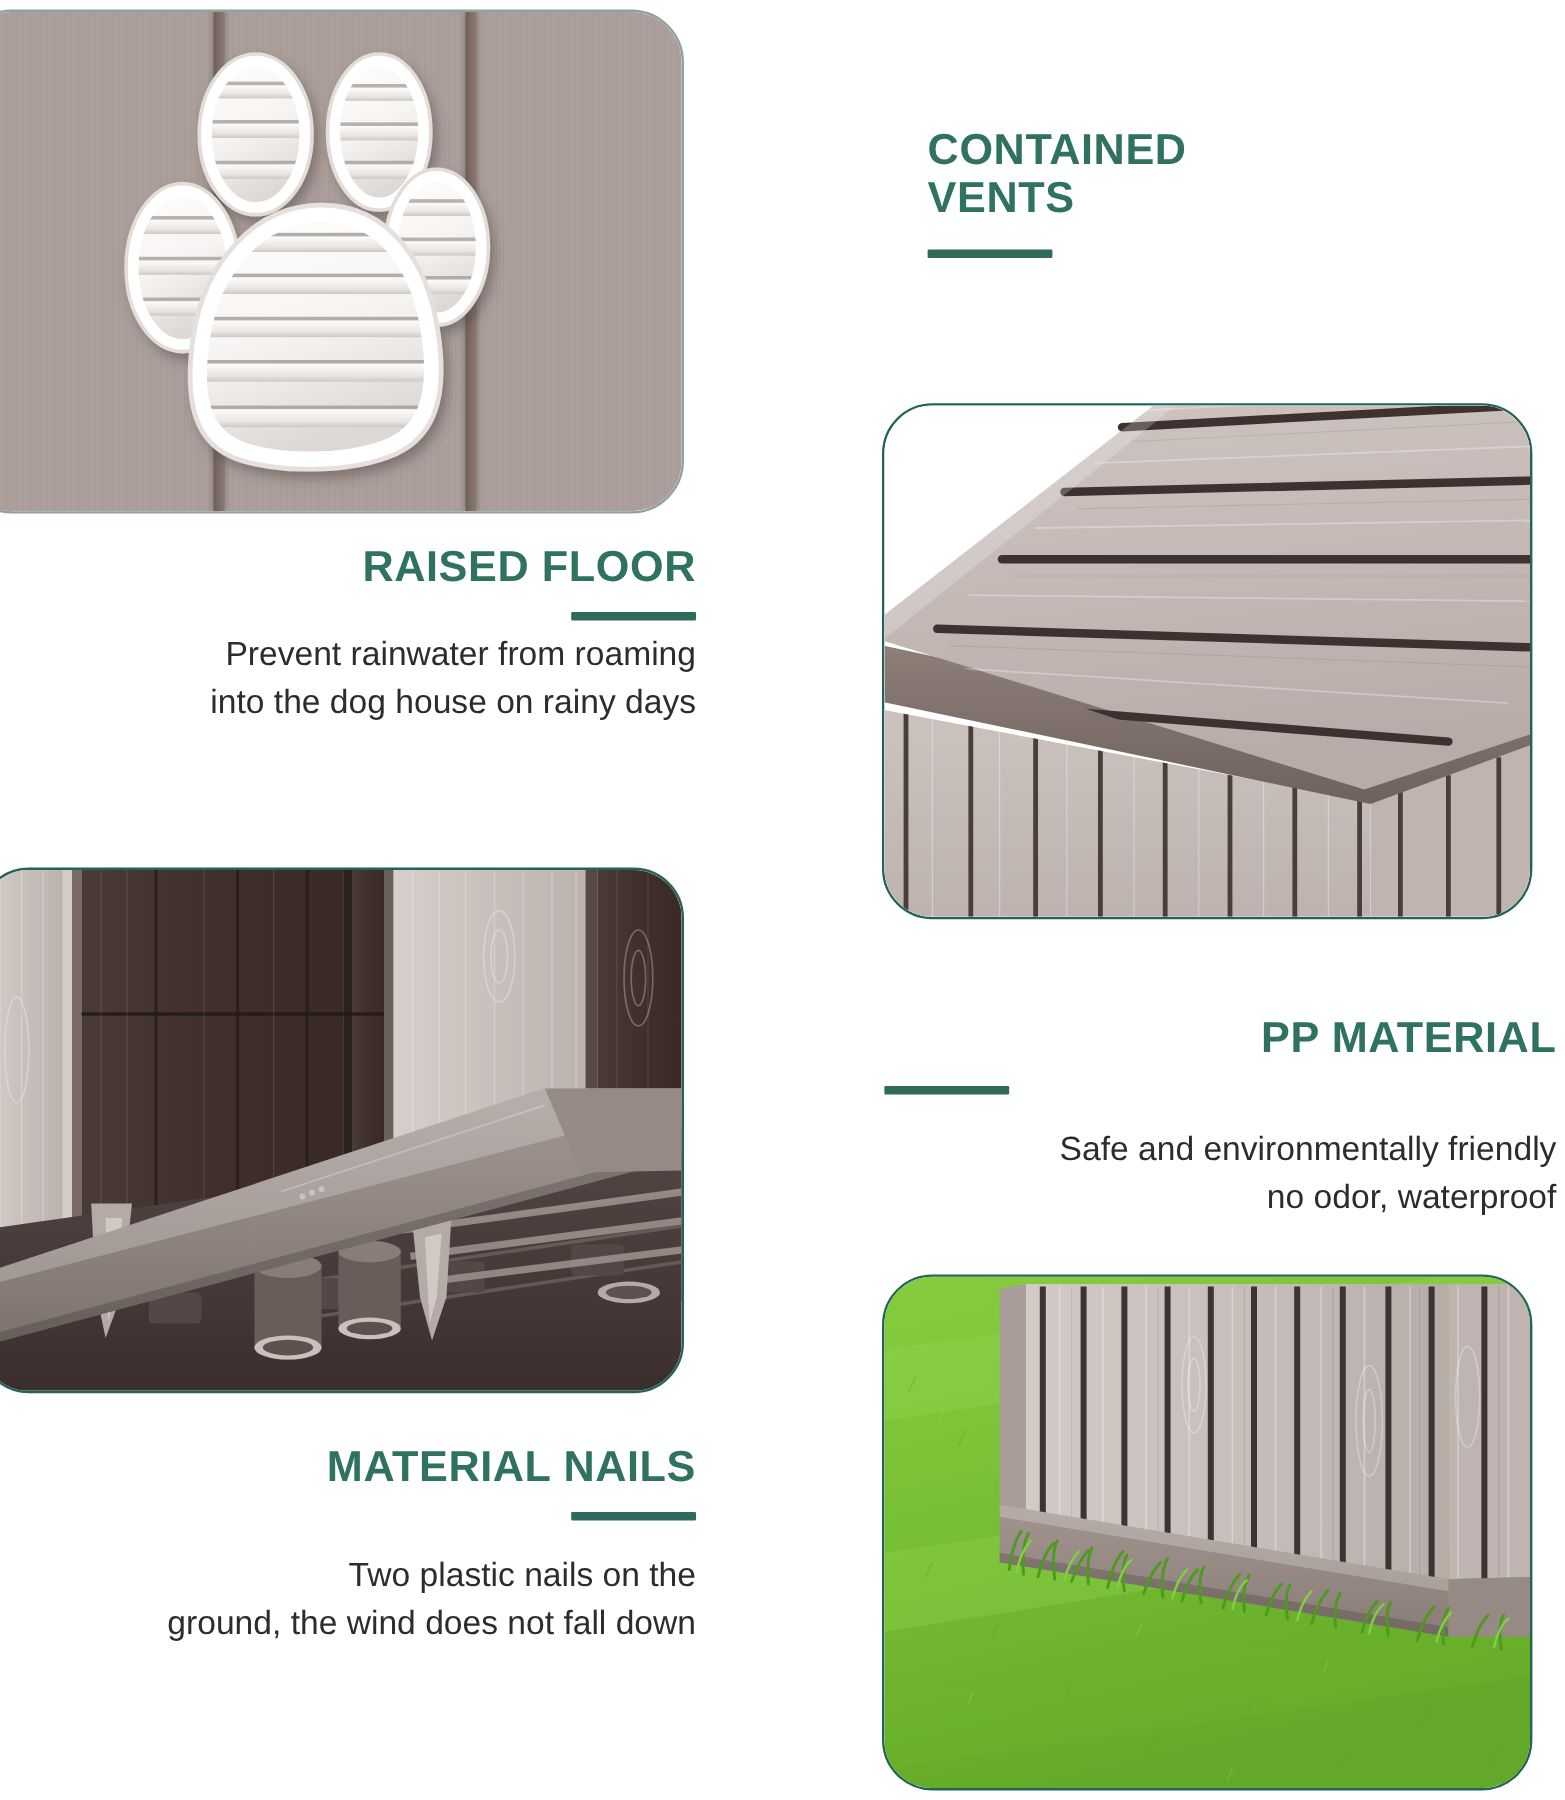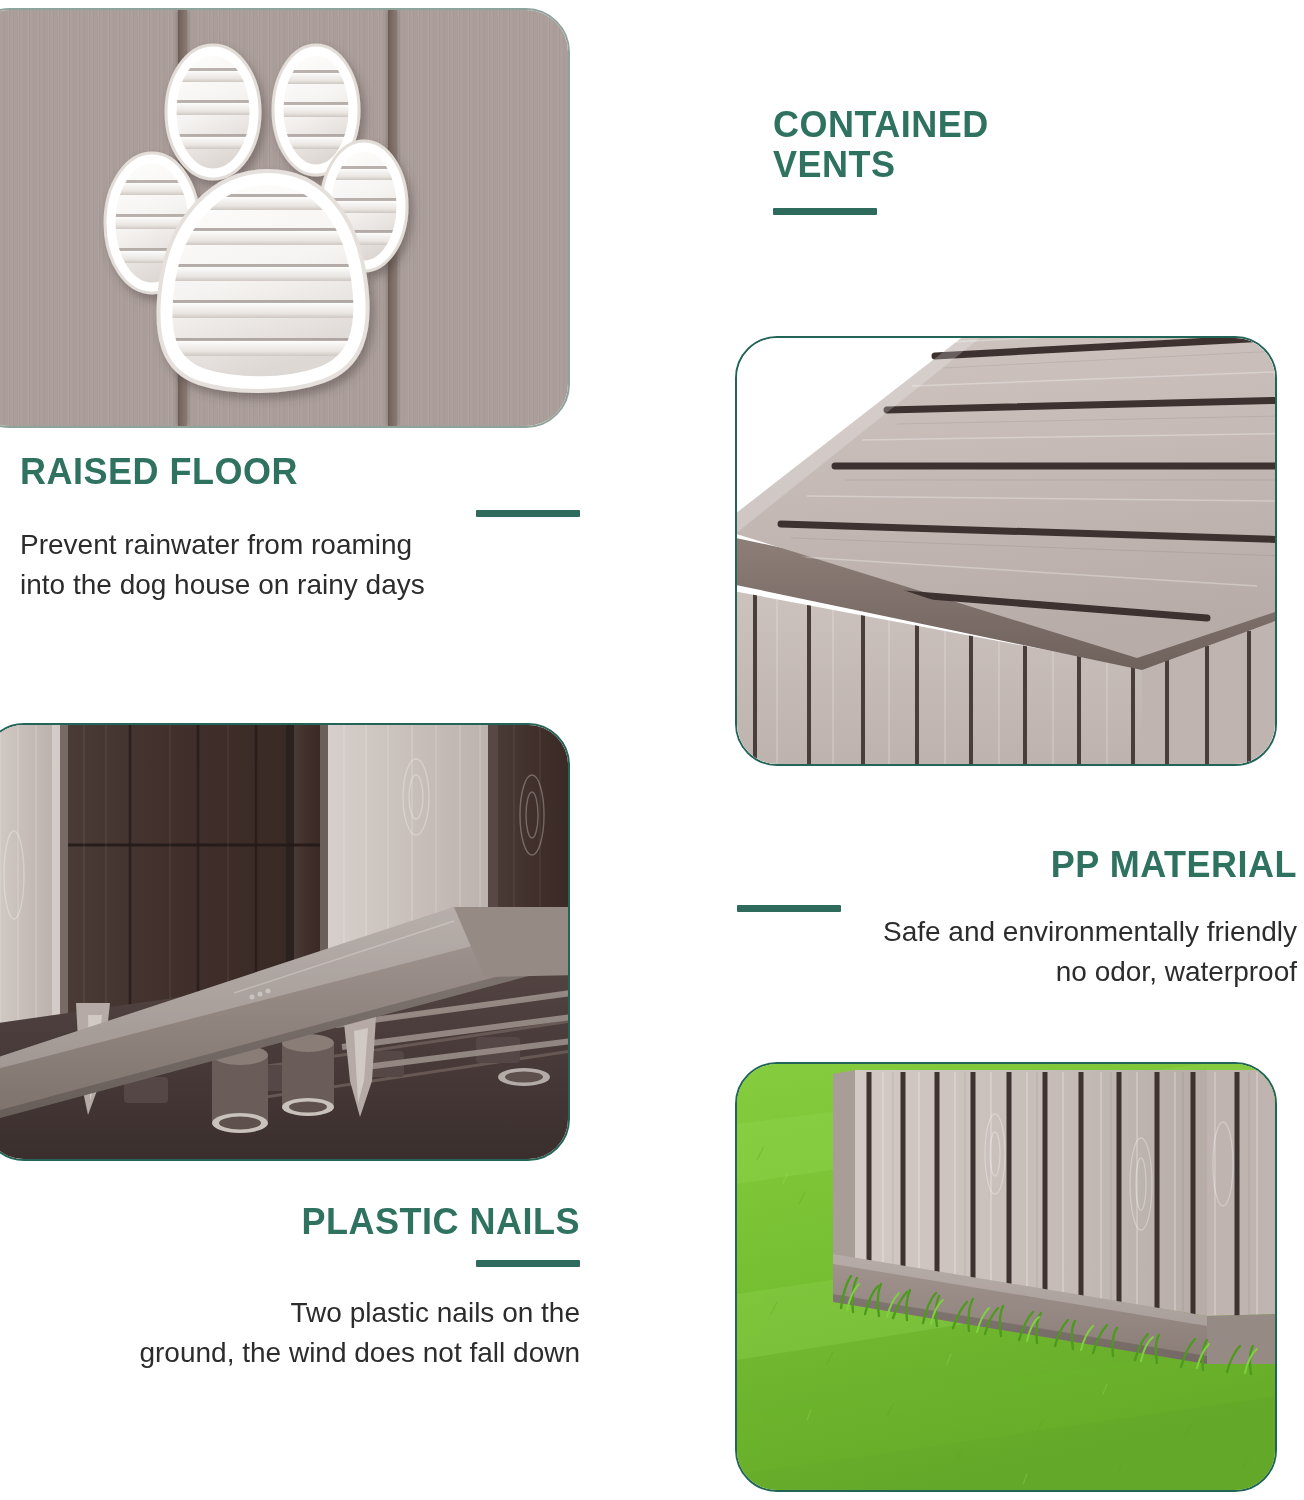--- a/index.html
+++ b/index.html
@@ -174,21 +174,21 @@
           <rect x="180" y="330" width="230" height="16" fill="url(#slat)"></rect>
           <rect x="180" y="328" width="230" height="3" fill="#9c938d" opacity=".75"></rect>
         </g>
         <path d="M300 168 C352 168 382 212 390 268 C398 322 386 352 352 364 C318 376 268 376 236 366 C202 355 192 325 200 272 C208 214 248 168 300 168 Z" fill="none" stroke="#ffffff" stroke-width="14"></path>
         <path d="M300 161 C356 161 389 208 397 267 C406 325 392 358 355 371 C319 384 265 384 231 373 C195 361 185 327 193 271 C202 209 244 161 300 161 Z" fill="none" stroke="#e6e0dc" stroke-width="4"></path>
       </g>
     </svg>
   </div>
 </div>
 
-<div class="panel" style="left:20px; top:452px; width:560px; ">
+<div class="panel" style="left:20px; top:452px; width:560px; text-align:right;">
   <div class="heading" style="font-size:36px;">RAISED FLOOR</div>
   <div class="rule" style="width:104px; margin:18px 0 0 auto;"></div>
   <div class="body-text" style="font-size:28px; margin-top:8px;">Prevent rainwater from roaming
 into the dog house on rainy days</div>
 </div>
 
 <div class="panel" style="left:773px; top:105px; width:560px; text-align:left;">
   <div class="heading" style="font-size:36px;">CONTAINED
 VENTS</div>
   <div class="rule" style="width:104px; margin:22px 0 0 0;"></div>
@@ -420,30 +420,30 @@
           <circle cx="268" cy="272" r="2.5"></circle>
             <circle cx="276" cy="269" r="2.5"></circle>
           <circle cx="284" cy="266" r="2.5"></circle>
         </g>
       </g>
     </svg>
   </div>
 </div>
 
 <div class="panel" style="left:20px; top:1202px; width:560px; text-align:right;">
-  <div class="heading" style="font-size:36px;">PLASTIC NAILS</div>
+  <div class="heading" style="font-size:36px;">MATERIAL NAILS</div>
   <div class="rule" style="width:104px; margin:18px 0 0 auto;"></div>
   <div class="body-text" style="font-size:28px; margin-top:26px;">Two plastic nails on the
 ground, the wind does not fall down</div>
 </div>
 
 <div class="panel" style="left:737px; top:845px; width:560px; text-align:right;">
   <div class="heading" style="font-size:36px;">PP MATERIAL</div>
   <div class="rule" style="width:104px; margin:20px 0 0 0;"></div>
-  <div class="body-text" style="font-size:28px; ">Safe and environmentally friendly
+  <div class="body-text" style="font-size:28px; margin-top:26px;">Safe and environmentally friendly
 no odor, waterproof</div>
 </div>
 
 <div class="imgframe bordered" style="left:735px; top:1062px; width:542px; height:430px;">
   <div class="scene" id="grass-scene">
     <svg viewBox="0 0 542 430" width="542" height="430" style="position:absolute;inset:0;">
       <defs>
         <linearGradient id="lawn" x1="0" y1="0" x2="0.3" y2="1">
           <stop offset="0%" stop-color="#86cc3f"></stop>
           <stop offset="45%" stop-color="#78c033"></stop>

